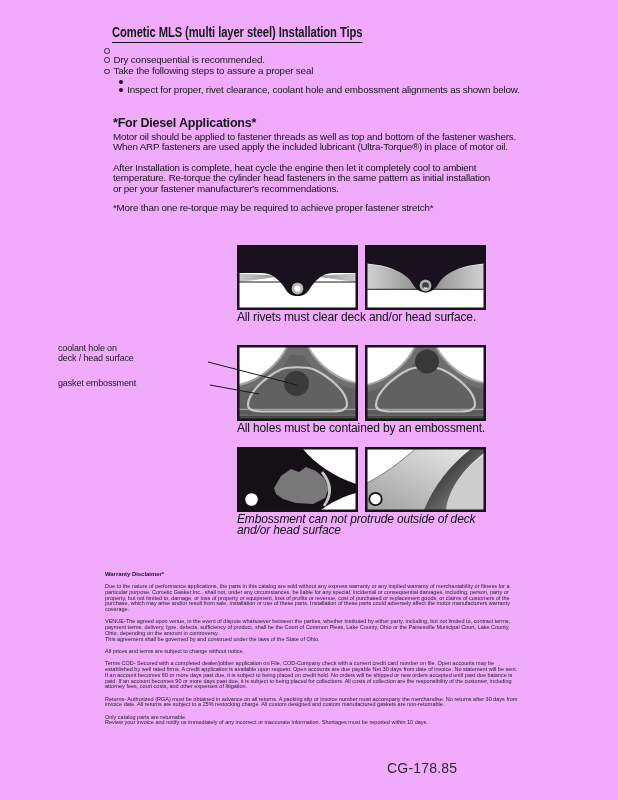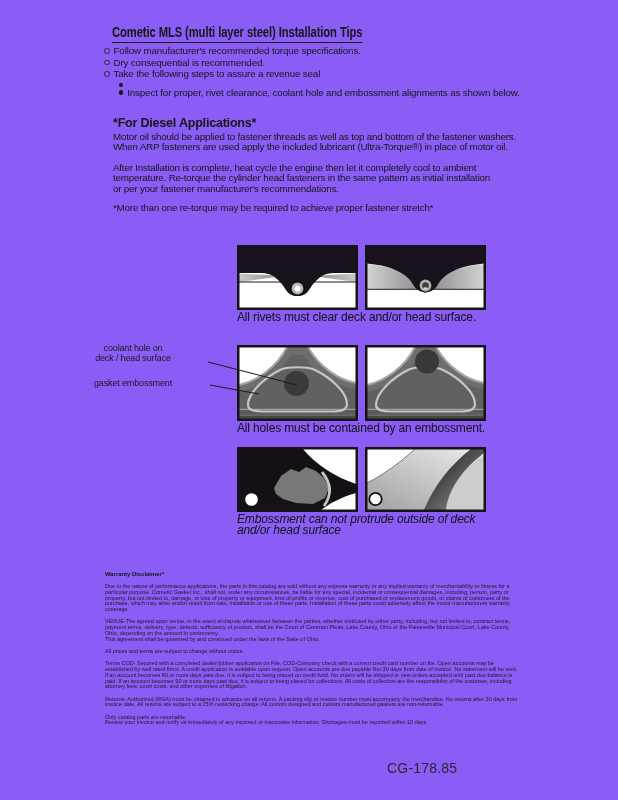--- a/index.html
+++ b/index.html
@@ -1,17 +1,17 @@
 <!DOCTYPE html>
 <html><head>
 <meta charset="utf-8">
 <style>
   html,body{margin:0;padding:0;background:#ffffff;}
   .page{
-    position:relative;width:618px;height:800px;background:#8b5cf6;overflow:hidden;
+    position:relative;width:618px;height:800px;background:#f0abfc;overflow:hidden;
     font-family:"Liberation Sans","DejaVu Sans",sans-serif;color:#161616;
   }
   .abs{position:absolute;}
   
   .title{
     left:112px;top:24px;font-size:14px;font-weight:bold;white-space:nowrap;
     border-bottom:1.6px solid #141414;padding-bottom:2px;
     transform:scaleX(.80);transform-origin:left top;letter-spacing:-0.1px;
   }
   .bullets{left:104px;top:45px;}
@@ -29,49 +29,48 @@
   .l-r2a{left:237px;top:330px;} .l-r2b{left:365px;top:330px;}
   .l-r3a{left:237px;top:431px;} .l-r3b{left:365px;top:431px;}
   .panel{z-index:1;}
   .p-r1a{left:237px;top:245px;} .p-r1b{left:365px;top:245px;}
   .p-r2a{left:237px;top:345px;} .p-r2b{left:365px;top:345px;}
   .p-r3a{left:237px;top:447px;} .p-r3b{left:365px;top:447px;}
   .caption{font-size:12px;letter-spacing:-0.15px;color:#111;white-space:pre-line;line-height:11px;}
   .c-r1{left:237px;top:312px;width:320px;}
   .c-r2{left:237px;top:423px;width:320px;}
   .c-r3{left:237px;top:514px;width:260px;font-style:italic;}
-  .ann{width:150px;text-align:center;font-size:9px;line-height:9.6px;letter-spacing:-0.15px;color:#191919;white-space:pre-line;}
+  .ann{width:150px;text-align:left;font-size:9px;line-height:9.6px;letter-spacing:-0.15px;color:#191919;white-space:pre-line;}
   .ann1{left:58px;top:344px;} .ann2{left:58px;top:379px;}
   .leader{left:205px;top:356px;z-index:3;}
   
   .warranty{left:105px;top:571px;width:414px;}
   .w-h{font-size:5.9px;font-weight:bold;margin:0 0 7px 0;letter-spacing:0;}
   .w-p{font-size:5.5px;line-height:5.8px;margin:0 0 6.4px 0;white-space:pre-line;color:#1c1c1c;}
   
   .footer-code{left:387px;top:760px;font-size:14px;letter-spacing:0.2px;color:#2a2a2a;}
 </style>
 </head>
 <body>
 
 <div class="page">
 
   <div class="abs title">Cometic MLS (multi layer steel) Installation Tips</div>
 
   <div class="abs bullets">
     <div class="b-row">
       <span class="b-ring"></span>
-      <span>Follow manufacturer's recommended torque specifications.</span>
     </div>
     <div class="b-row">
       <span class="b-ring"></span>
       <span>Dry consequential is recommended.</span>
     </div>
     <div class="b-row">
       <span class="b-ring"></span>
-      <span>Take the following steps to assure a revenue seal</span>
+      <span>Take the following steps to assure a proper seal</span>
     </div>
     <div class="b-row sub">
       <span class="b-dot"></span>
     </div>
     <div class="b-row sub">
       <span class="b-dot"></span>
       <span>Inspect for proper, rivet clearance, coolant hole and embossment alignments as shown below.</span>
     </div>
   </div>
 

